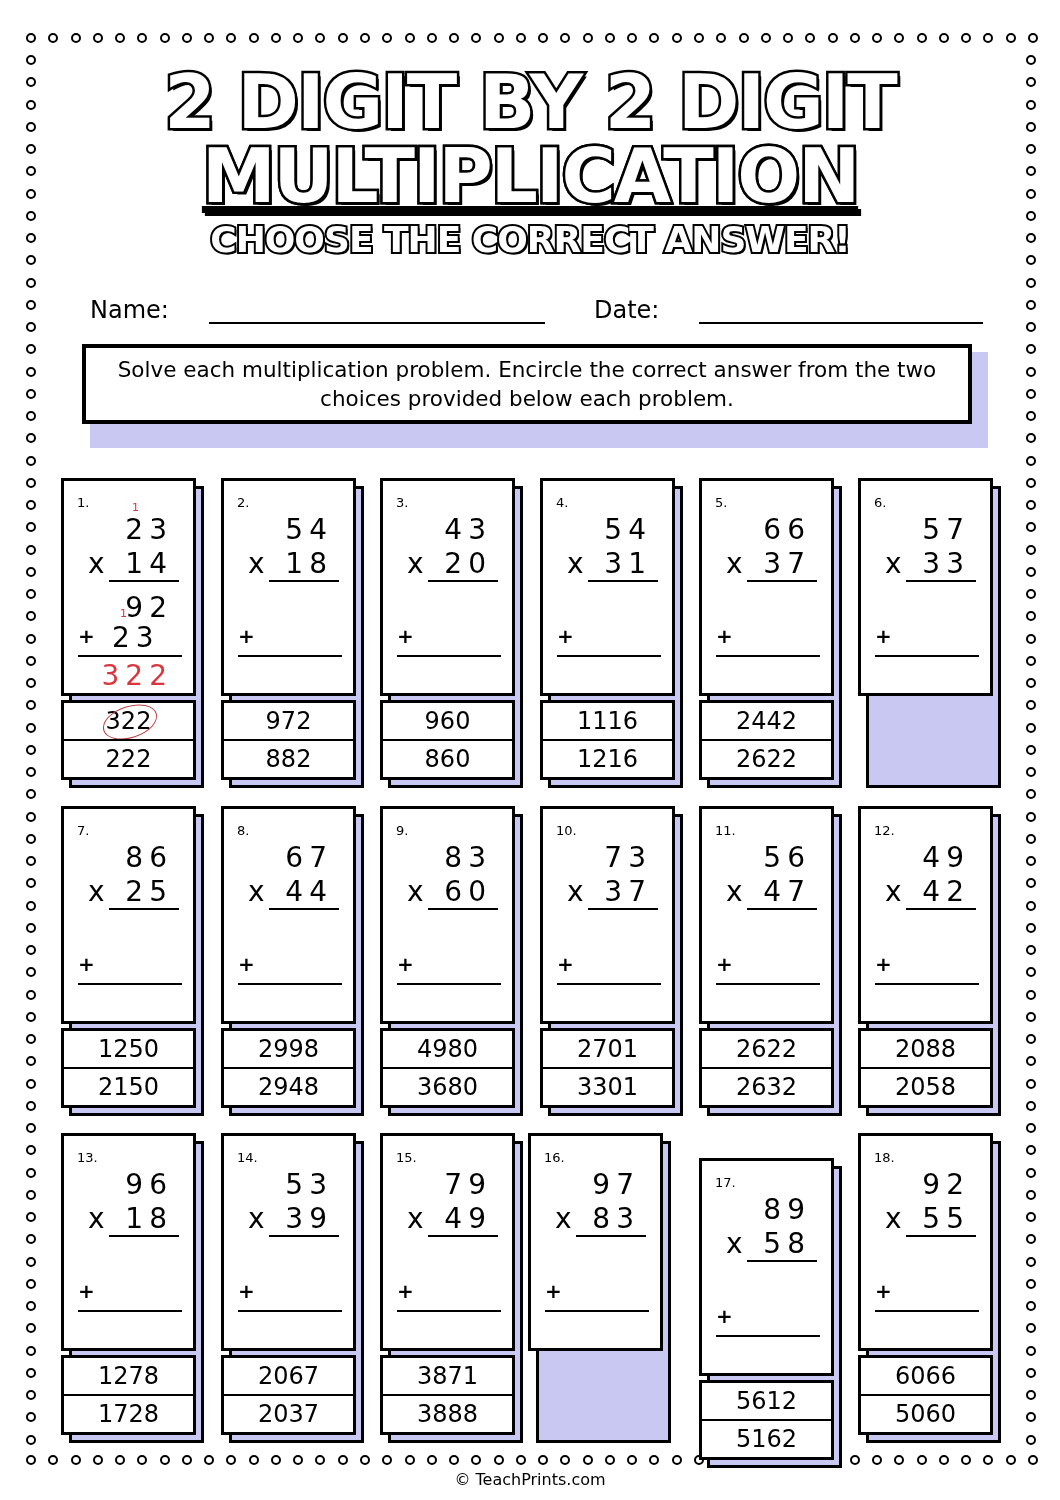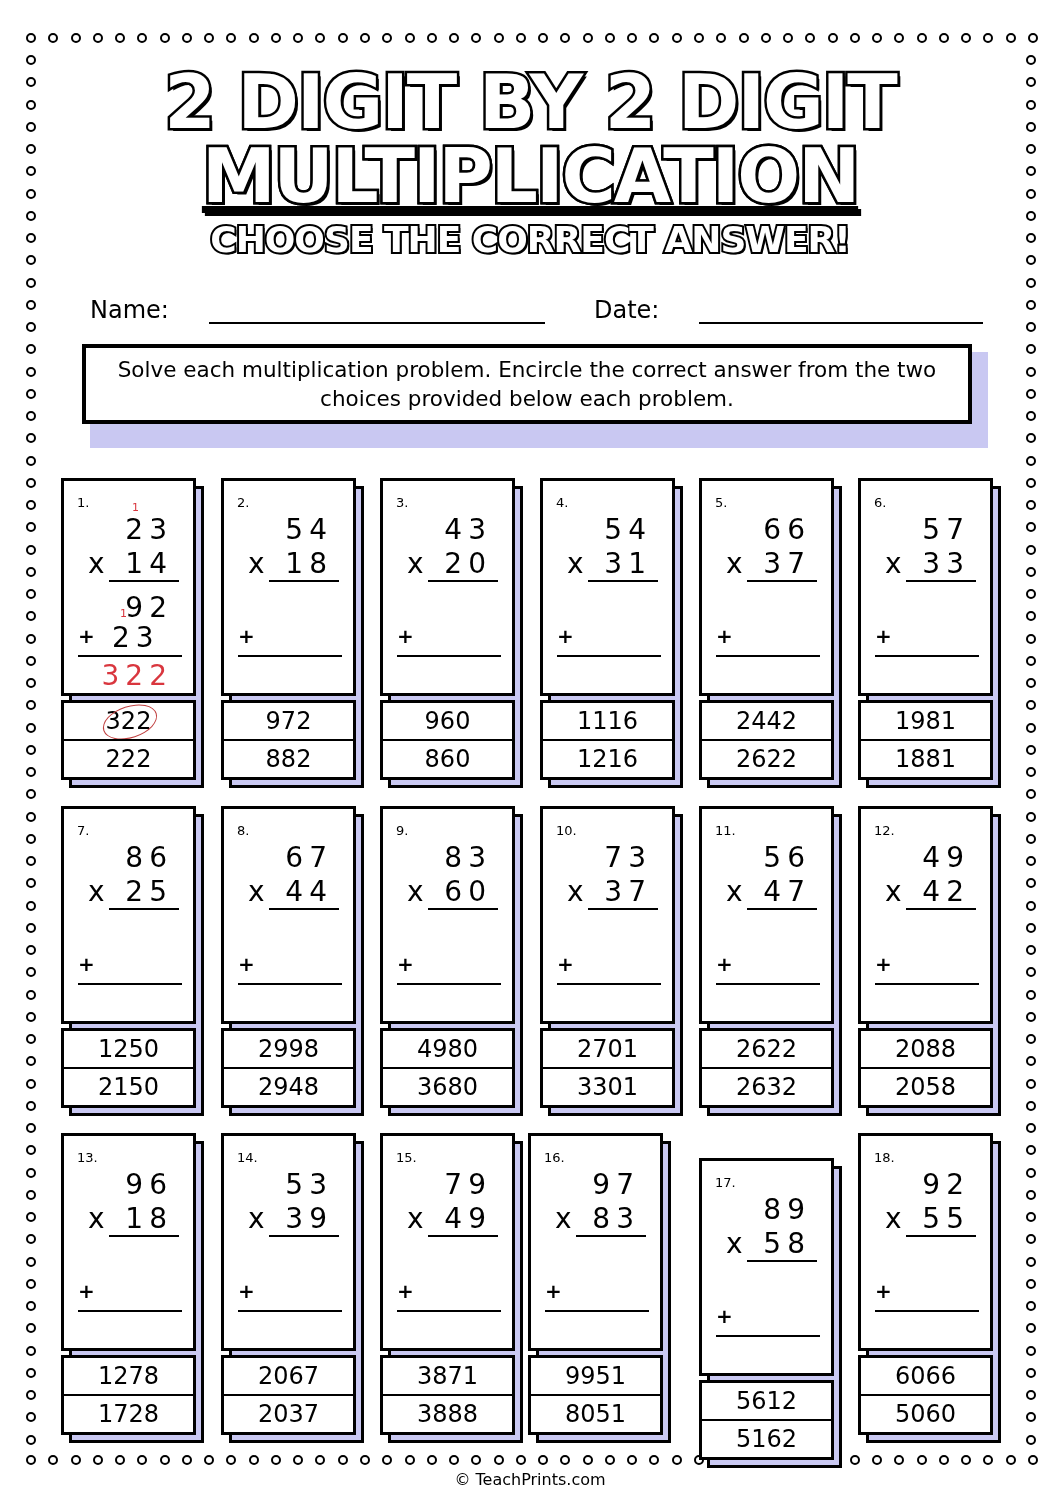--- a/index.html
+++ b/index.html
@@ -408,29 +408,20 @@
     <div class="sh"></div>
     <div class="top">
       <span class="num">6.</span>
       <span class="n1">57</span>
       <span class="n2">x 33</span>
       <span class="rule1"></span>
       <span class="plus">+</span>
       <span class="rule2"></span>
 
     </div>
-    <div class="ans">
-      <div class="opt">
-        
-        <span>1981</span>
-      </div>
-      <div class="opt">
-        <span>1881</span>
-      </div>
-    </div>
     </div>
     <div class="card" style="left: 61px; top: 806px;">
     <div class="sh"></div>
     <div class="top">
       <span class="num">7.</span>
       <span class="n1">86</span>
       <span class="n2">x 25</span>
       <span class="rule1"></span>
       <span class="plus">+</span>
       <span class="rule2"></span>
@@ -618,29 +609,20 @@
     <div class="sh"></div>
     <div class="top">
       <span class="num">16.</span>
       <span class="n1">97</span>
       <span class="n2">x 83</span>
       <span class="rule1"></span>
       <span class="plus">+</span>
       <span class="rule2"></span>
 
     </div>
-    <div class="ans">
-      <div class="opt">
-        
-        <span>9951</span>
-      </div>
-      <div class="opt">
-        <span>8051</span>
-      </div>
-    </div>
     </div>
     <div class="card" style="left: 699px; top: 1158px; padding-left: 16px;">
     <div class="sh"></div>
     <div class="top">
       <span class="num">17.</span>
       <span class="n1">89</span>
       <span class="n2">x 58</span>
       <span class="rule1"></span>
       <span class="plus">+</span>
       <span class="rule2"></span>

